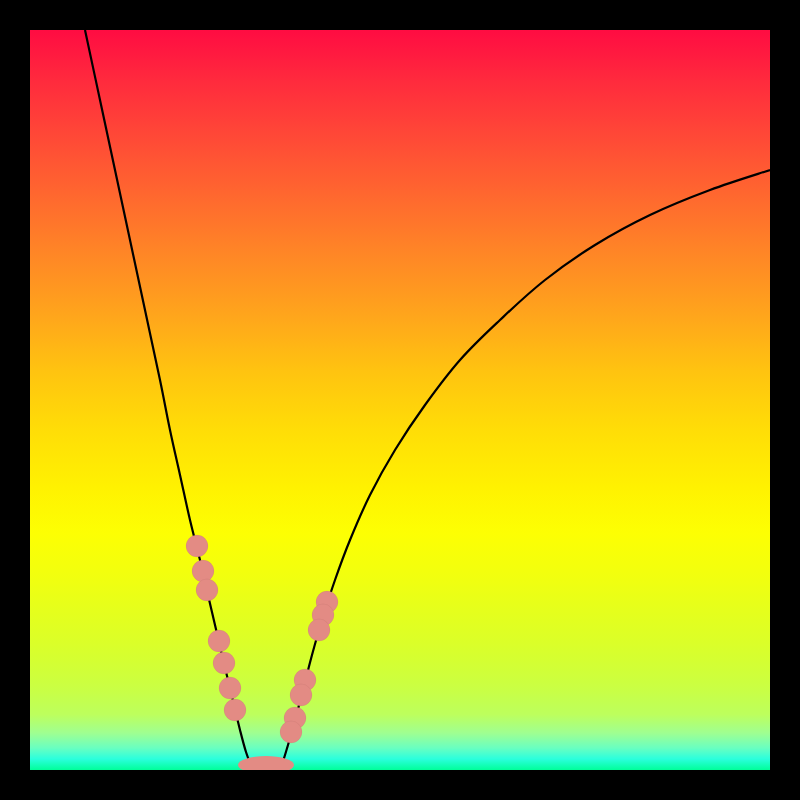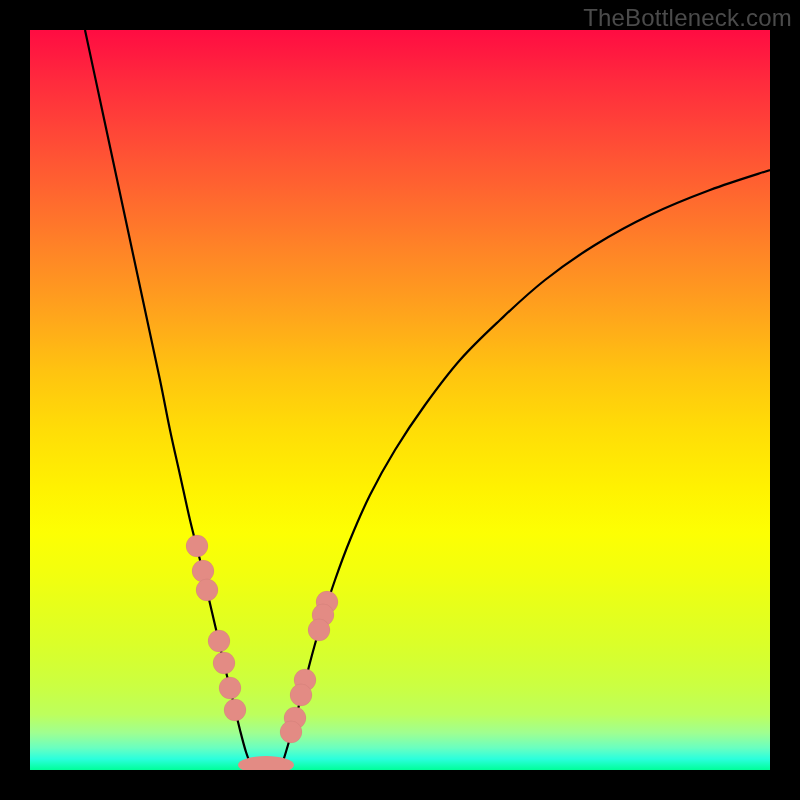--- a/index.html
+++ b/index.html
@@ -86,14 +86,13 @@
         <circle cx="293" cy="585" r="11" class="marker"></circle>
         <circle cx="289" cy="600" r="11" class="marker"></circle>
         <circle cx="275" cy="650" r="11" class="marker"></circle>
         <circle cx="271" cy="665" r="11" class="marker"></circle>
         <circle cx="265" cy="688" r="11" class="marker"></circle>
         <circle cx="261" cy="702" r="11" class="marker"></circle>
       </g>
     <ellipse id="bottom-pill" class="marker-pill" cx="236" cy="735" rx="28" ry="9"></ellipse>
   </svg>
 
-  <div class="watermark">TheBottleneck.com</div>
 </div>
 
 </body></html>

